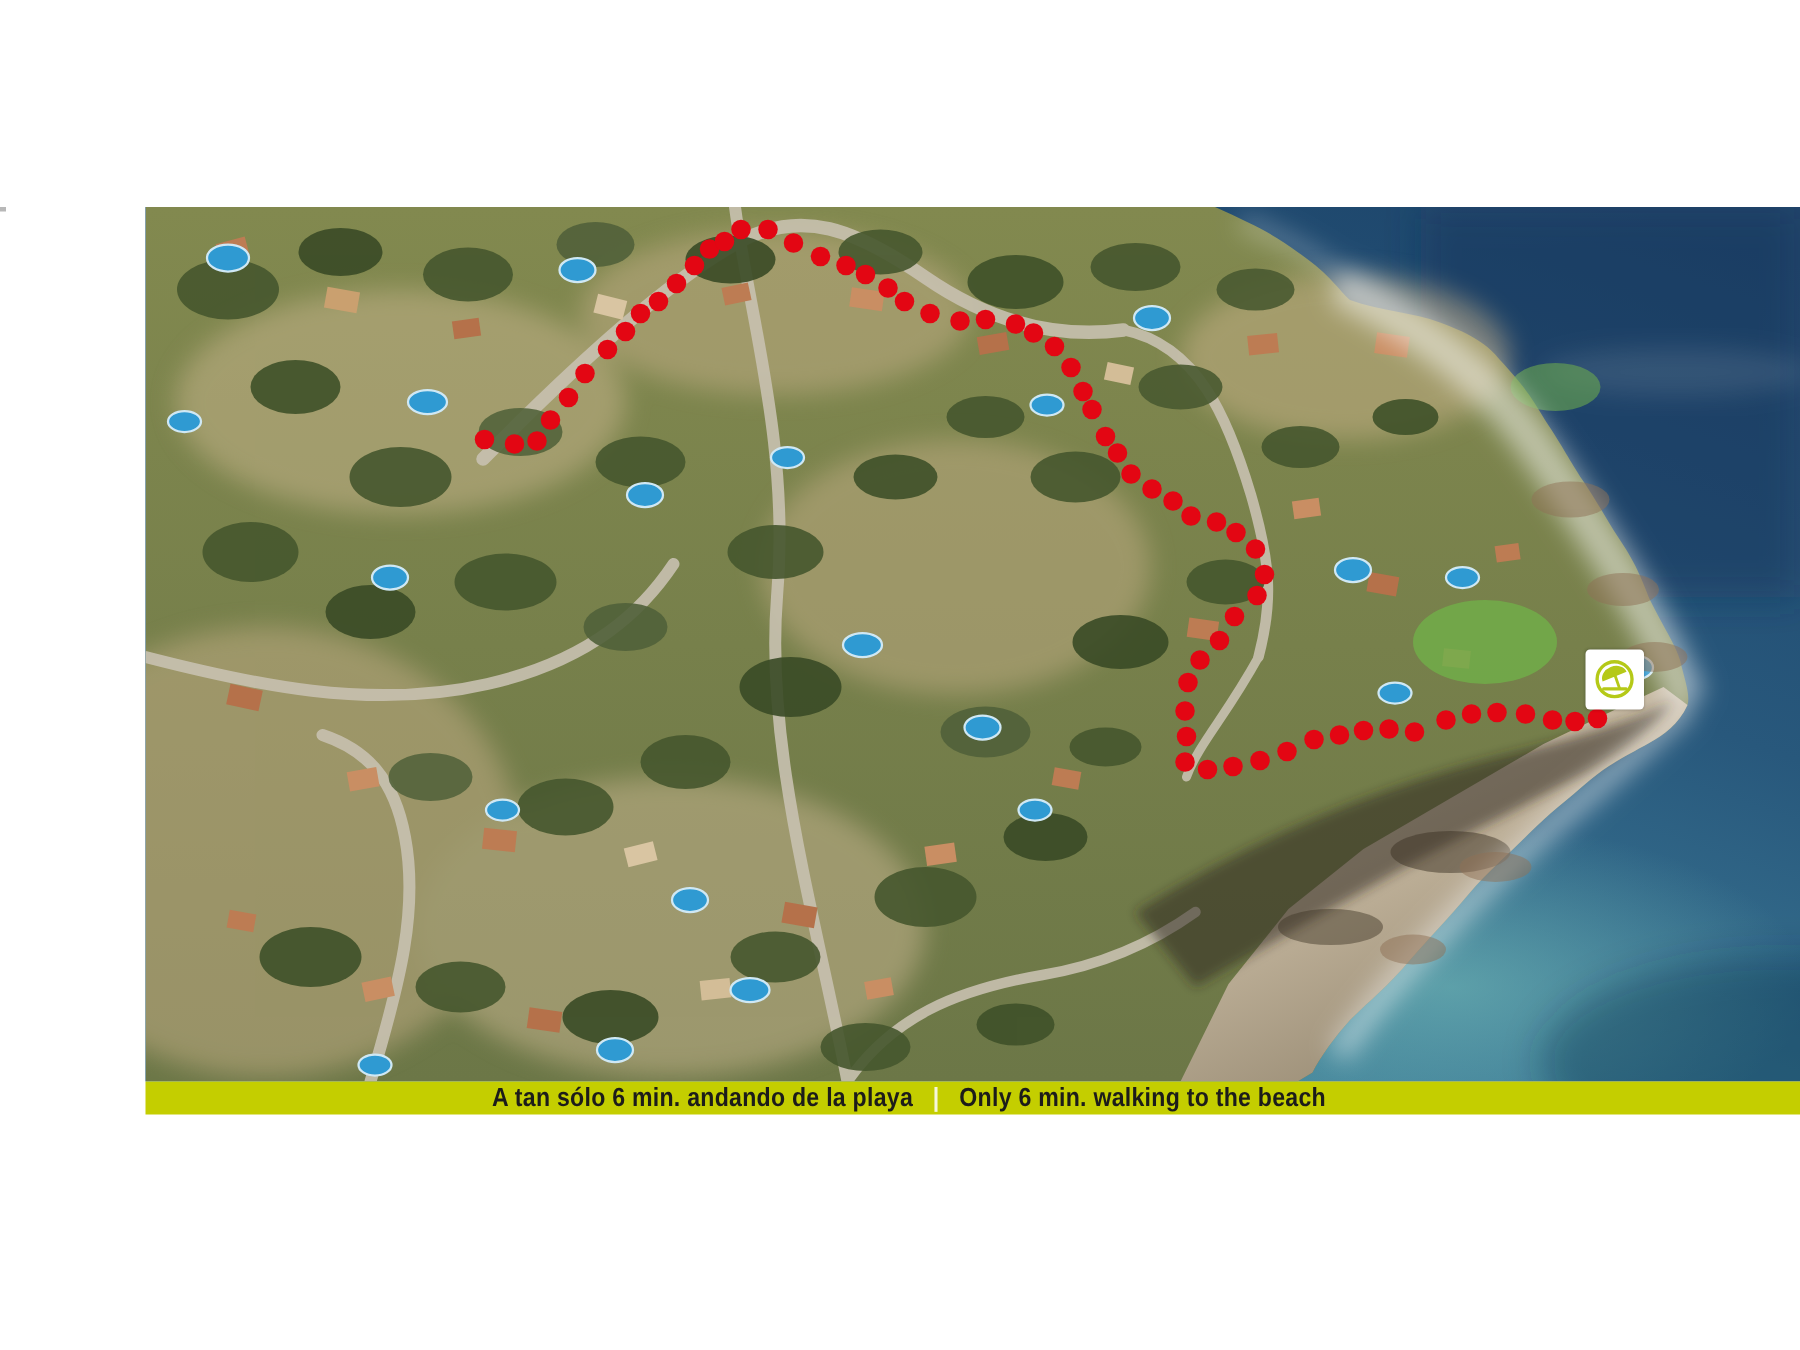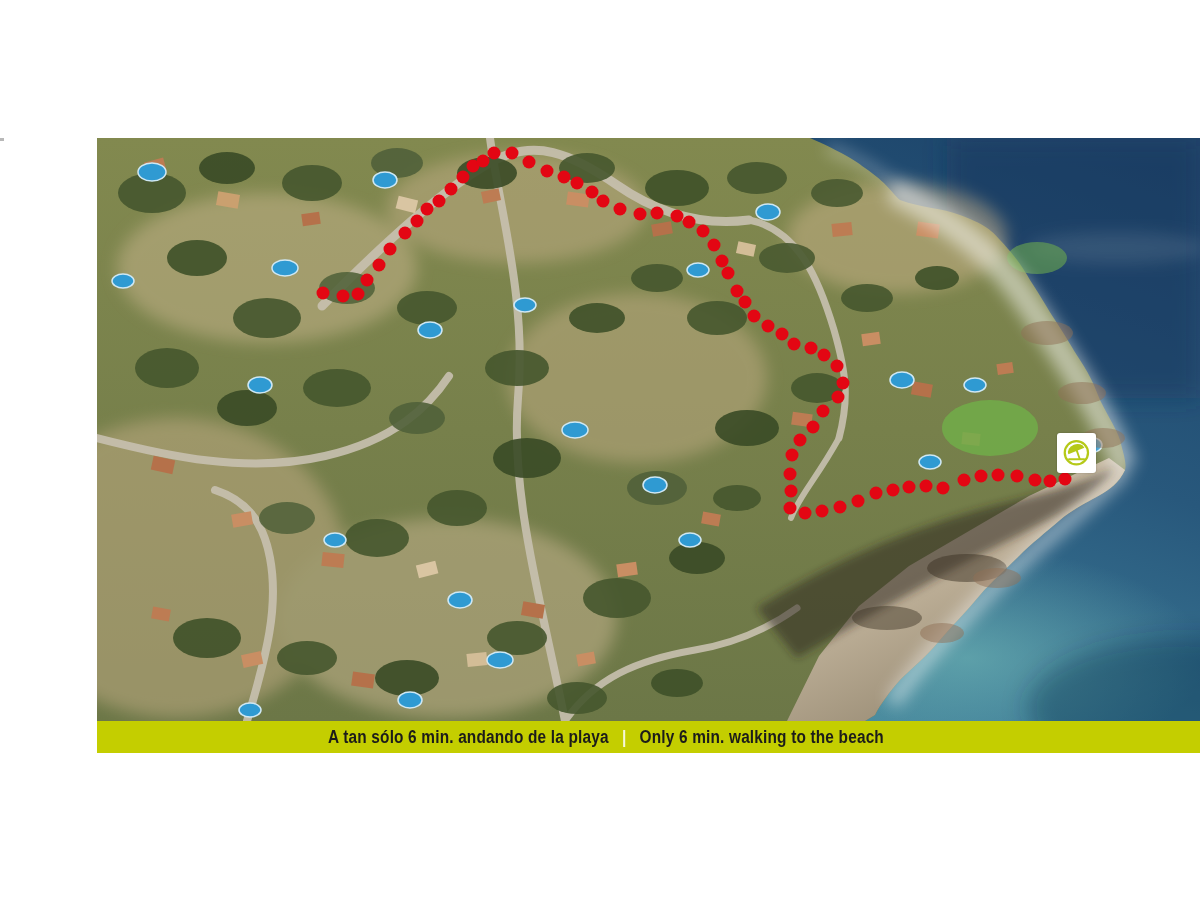--- a/index.html
+++ b/index.html
@@ -4,21 +4,21 @@
 <style>
   html,body{margin:0;padding:0;background:#ffffff;}
   .page{position:relative;width:1200px;height:900px;background:#ffffff;overflow:hidden;
         font-family:"Liberation Sans", sans-serif;}
   .stray{position:absolute;left:0px;top:138px;width:4px;height:3px;background:#9a9a9a;opacity:.7;}
   .map{position:absolute;left:97px;top:138px;width:1103px;height:583px;overflow:hidden;background:#2a5f82;}
   .map svg.layer{position:absolute;left:0;top:0;width:100%;height:100%;display:block;}
   .marker{position:absolute;background:#ffffff;border-radius:3px;box-shadow:0 0 2px rgba(0,0,0,.25);
           display:flex;align-items:center;justify-content:center;}
   .marker svg{width:84%;height:84%;display:block;}
-  .bar{position:absolute;left:97px;top:721px;width:1103px;height:32px;background:#c4ce00;}
+  .bar{position:absolute;left:97px;top:721px;width:1103px;height:22px;background:#c4ce00;}
   .bar-inner{position:absolute;top:50%;left:509px;transform:translate(-50%,-50%) scaleX(.88);
              white-space:nowrap;display:flex;align-items:center;
              font-size:17.5px;font-weight:bold;letter-spacing:.2px;color:#1c1c1a;}
   .divider{margin:0 15px;font-weight:bold;opacity:.85;}
 </style>
 </head>
 <body>
 
 <div class="page">
 

